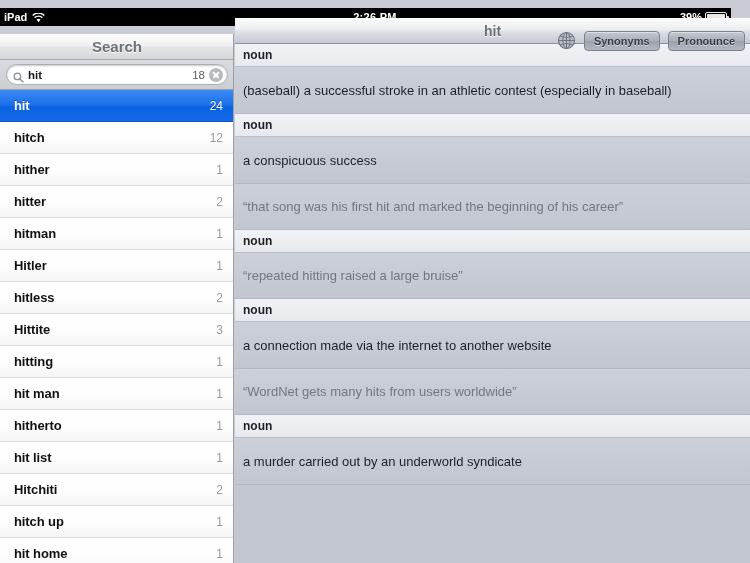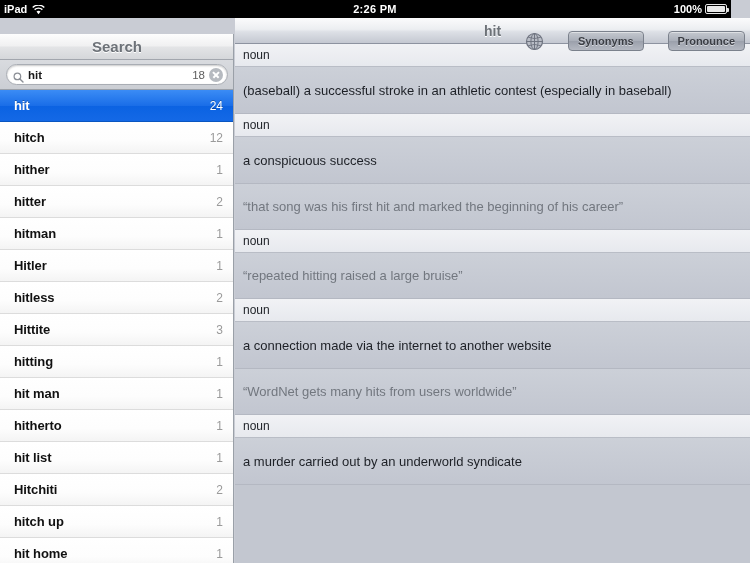--- a/index.html
+++ b/index.html
@@ -6,21 +6,21 @@
   html,body { width:750px; height:563px; overflow:hidden; }
   body {
     font-family:"Liberation Sans", sans-serif;
     background:#c9ccd4;
     -webkit-font-smoothing:antialiased;
   }
   #app { position:relative; width:750px; height:563px; overflow:hidden; }
 
   
   .statusbar {
-    position:absolute; top:0; left:0; width:731px; height:18px;
+    position:absolute; top:8px; left:0; width:731px; height:18px;
     background:#000; color:#fff;
     font-size:11px; font-weight:bold;
     display:flex; align-items:center;
   }
   .sb-left { position:absolute; left:4px; display:flex; align-items:center; gap:5px; }
   .sb-center { position:absolute; left:0; width:750px; text-align:center; letter-spacing:0.3px; }
   .sb-right { position:absolute; right:4px; display:flex; align-items:center; gap:3px; }
   .wifi-icon { display:inline-block; width:13px; height:10px; position:relative; top:1px;}
   .batt {
     width:22px; height:10px; border:1px solid #e6e6e6; border-radius:2px;
@@ -101,40 +101,40 @@
   .right-toolbar {
     height:26px; width:515px;
     background:linear-gradient(to bottom,#fbfbfc 0%,#eceef1 45%,#dde0e6 55%,#c4c8d1 100%);
     border-bottom:1px solid #8d93a0;
     display:flex; align-items:center; position:relative;
   }
   .right-title {
     position:absolute; left:0; width:515px; text-align:center;
     font-size:14px; font-weight:bold; color:#6d7278; text-shadow:0 1px 0 #fff;
   }
-  .tb-right { position:absolute; right:5px; display:flex; align-items:flex-end; gap:24px;margin-top:20px; }
+  .tb-right { position:absolute; right:5px; display:flex; align-items:flex-start; gap:8px;margin-top:20px; }
   .globe { width:19px; height:19px; }
   .tbbtn {
     height:20px; padding:0 9px; border-radius:4px;
     border:1px solid #7b818c;
     background:linear-gradient(to bottom,#c4c8cf 0%,#a9aeb8 50%,#9ba0ab 51%,#b4b8c1 100%);
     font-size:11px; font-weight:bold; color:#3a3d44;
     text-shadow:0 1px 0 rgba(255,255,255,.55);
     display:flex; align-items:center;
     box-shadow:inset 0 1px 0 rgba(255,255,255,.45);
   }
 
   .defs { height:519px; overflow:hidden; }
   .drow {
     padding:0 8px; display:flex; align-items:center;
     border-bottom:1px solid #b4b8c2;
     font-size:13px; color:#1d2026;
   }
   .drow.pos {
-    height:23px; font-weight:normal; font-size:12px;
+    height:23px; font-weight:bold; font-size:12px;
     background:linear-gradient(to bottom,#f1f2f5 0%,#e7e9ee 100%);
     border-bottom:1px solid #b9bdc6;
   }
   .drow.def {
     height:47px;
     background:linear-gradient(to bottom,#ccd0d8 0%,#c2c6d0 100%);
   }
   .drow.quote {
     height:46px; color:#72777f;
     background:linear-gradient(to bottom,#ccd0d8 0%,#c2c6d0 100%);
@@ -151,21 +151,21 @@
       <span class="wifi-icon">
         <svg width="13" height="10" viewBox="0 0 13 10">
           <path d="M6.5 9.2 L4.5 6.6 A3.4 3.4 0 0 1 8.5 6.6 Z" fill="#fff"></path>
           <path d="M2.6 4.6 A6 6 0 0 1 10.4 4.6" stroke="#fff" stroke-width="1.4" fill="none"></path>
           <path d="M0.7 2.4 A8.6 8.6 0 0 1 12.3 2.4" stroke="#fff" stroke-width="1.4" fill="none"></path>
         </svg>
       </span>
     </div>
     <div class="sb-center">2:26 PM</div>
     <div class="sb-right">
-      <span>100%</span>
+      <span>39%</span>
       <span class="batt">
           <i></i>
         </span>
     </div>
   </div>
 
   <div class="left">
     <div class="left-toolbar">
       <span class="left-title">Search</span>
     </div>

